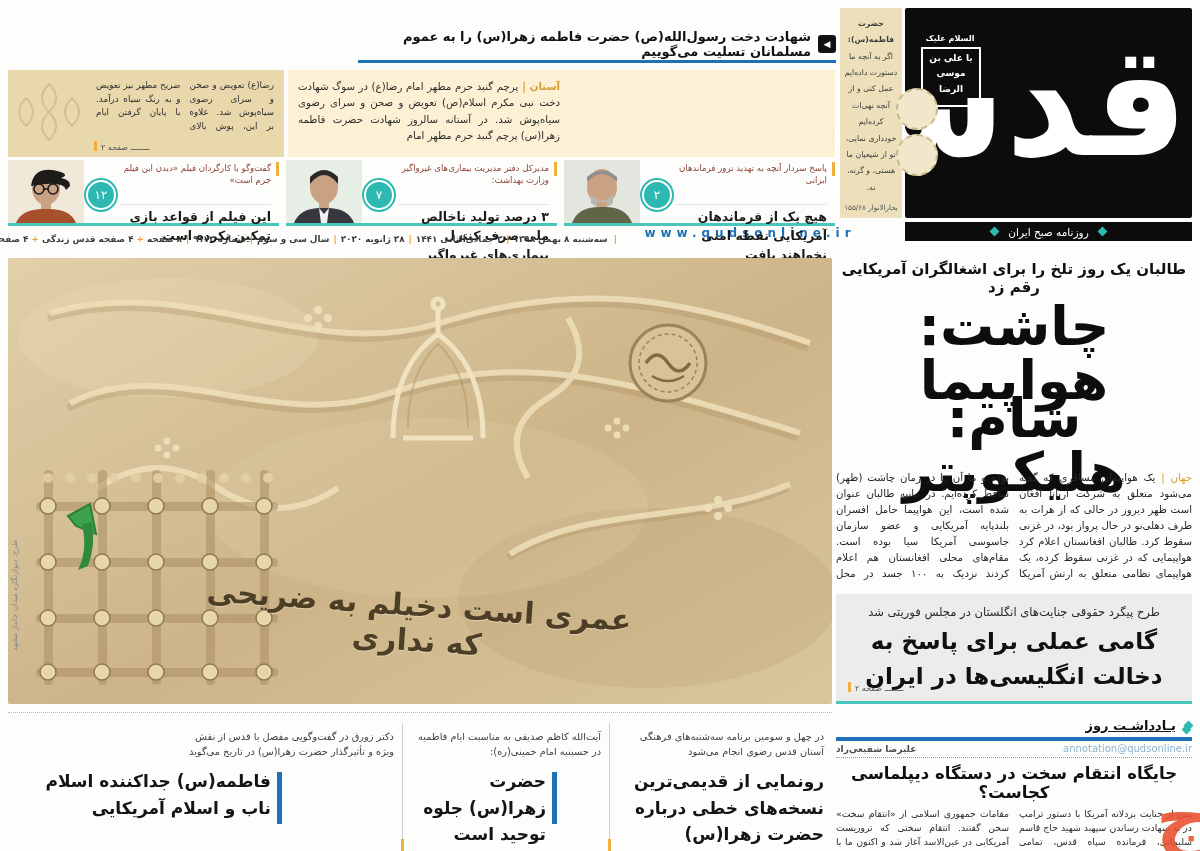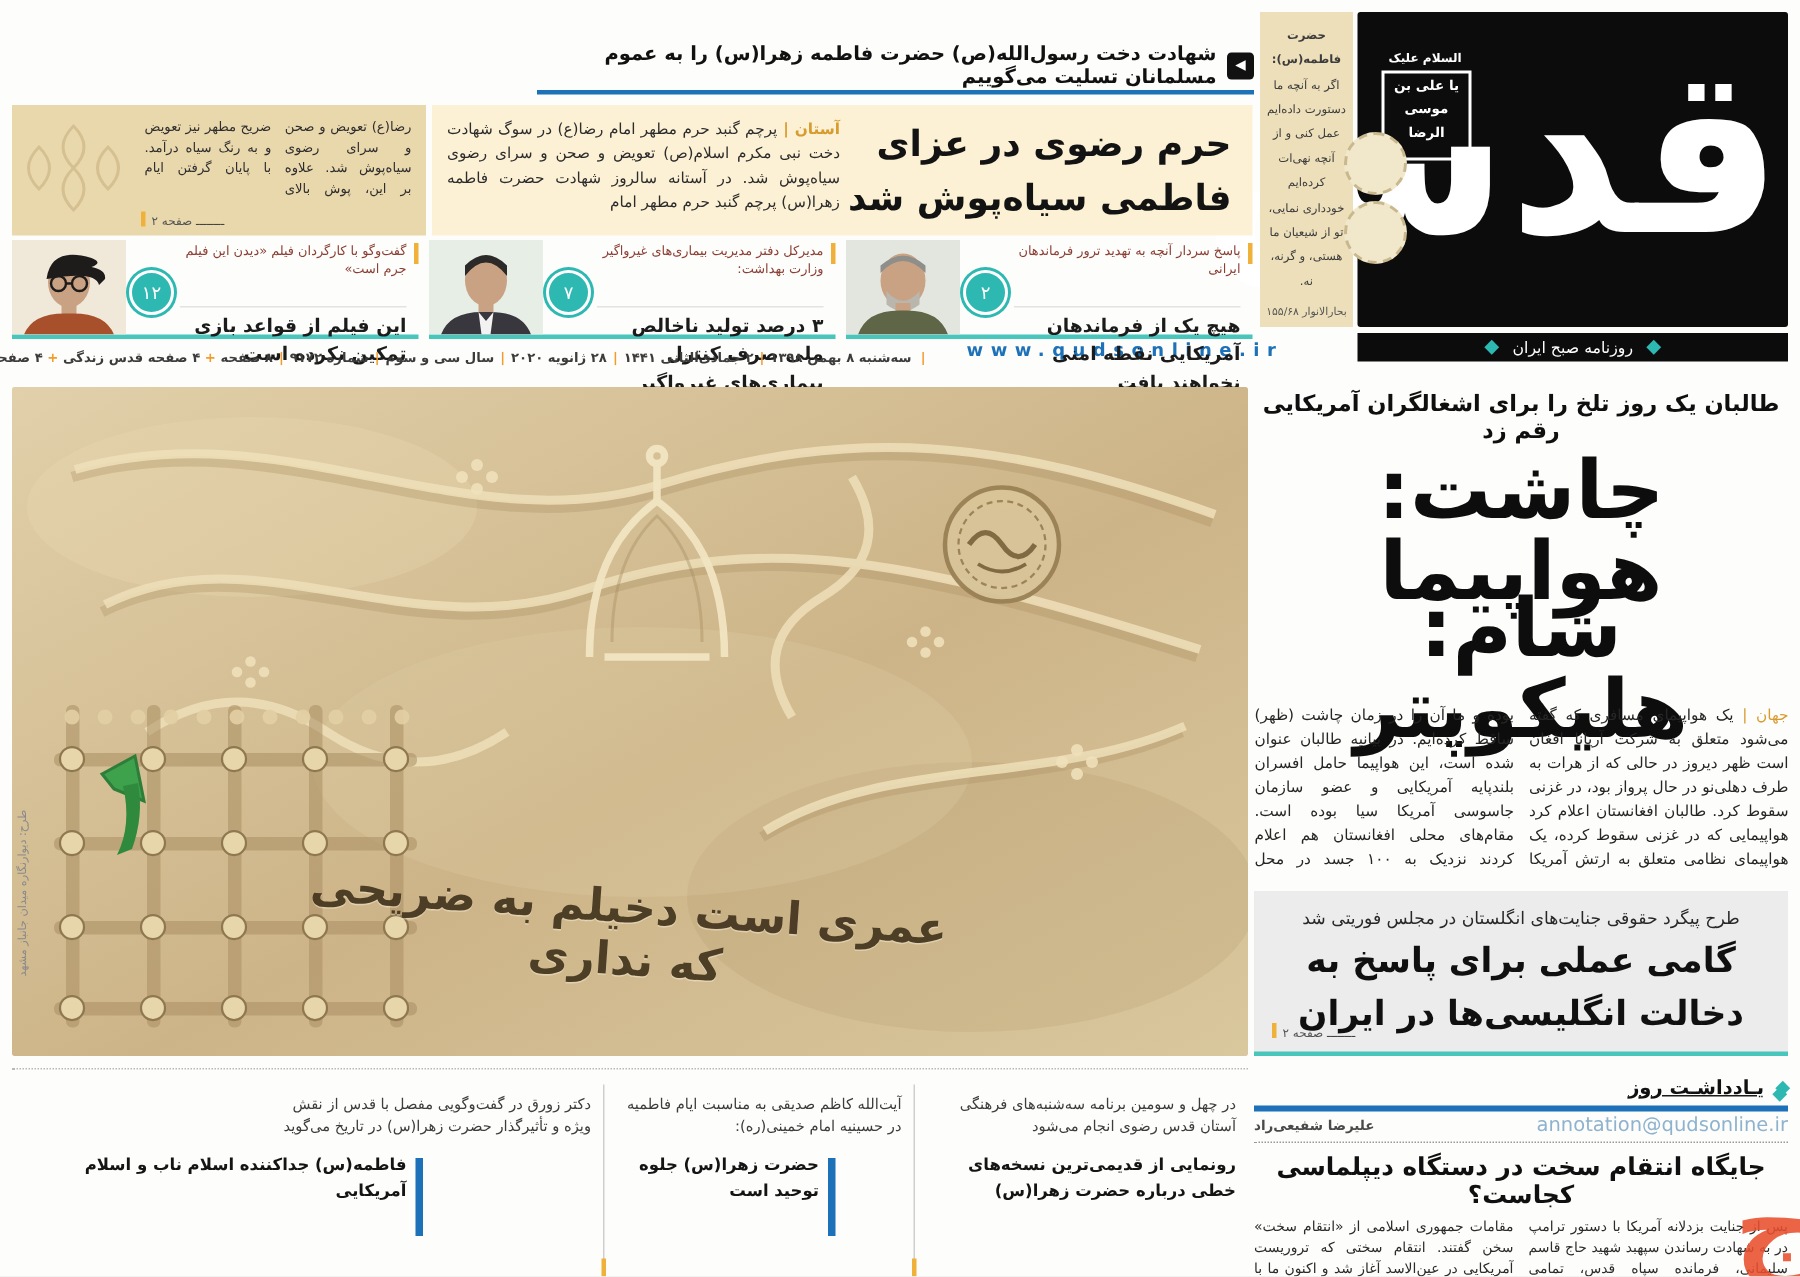--- a/index.html
+++ b/index.html
@@ -94,39 +94,39 @@
   .sec-headline{width:305px;margin:5px auto 0;font-size:23px;font-weight:800;line-height:1.5;color:#101010;}
   .sec-pref{position:absolute;left:12px;bottom:8px;}
 
   
   .note-box{right:8px;top:714px;width:356px;height:131px;}
   .note-head{display:flex;align-items:center;gap:7px;height:22px;text-decoration:underline;}
   .note-title{font-size:13px;font-weight:800;color:#111;letter-spacing:1px;}
   .note-rule{height:4px;background:#1d71b8;margin-top:1px;}
   .note-meta{display:flex;justify-content:space-between;align-items:center;border-bottom:1px dotted #999;
              padding:2px 0 3px;}
-  .note-email{direction:ltr;unicode-bidi:embed;color:#8fb3cf;font-size:13px;}
+  .note-email{direction:ltr;unicode-bidi:embed;color:#8fb3cf;font-size:10px;}
   .note-author{font-size:9px;color:#4a4a4a;font-weight:700;}
   .note-headline{text-align:center;font-size:16.5px;font-weight:800;margin:6px 0 5px;color:#101010;}
   .note-body{column-count:2;column-gap:10px;font-size:9.3px;line-height:1.52;text-align:justify;
              color:#2b2b2b;height:56px;overflow:hidden;}
   .watermark{position:absolute;right:-16px;bottom:-14px;font-size:72px;font-weight:900;color:#e94f2e;
              opacity:.88;z-index:4;}
 
   
   .bottom-row{left:8px;top:712px;width:824px;height:139px;border-top:1px dotted #b9b9b9;
               display:flex;box-sizing:border-box;padding-top:0;}
   .story{box-sizing:border-box;padding:16px 8px 0 6px;}
   .story-a{width:222px;}
   .story-b{width:206px;}
   .story-c{flex:1;}
   .vdiv{width:1px;background:#cfcfcf;margin:10px 0 0 0;position:relative;}
   .vdiv::after{content:"";position:absolute;bottom:0;left:-1px;width:3px;height:12px;background:#f0b13a;}
   .st-kicker{font-size:9.8px;color:#3d3d3d;line-height:1.55;text-align:right;}
-  .st-headline{font-size:11px;font-weight:800;color:#141414;line-height:1.55;text-align:right;margin-top:9px;}
+  .st-headline{font-size:17px;font-weight:800;color:#141414;line-height:1.55;text-align:right;margin-top:9px;}
   .hl-row{display:flex;gap:6px;margin-top:9px;}
   .bluebar{flex:none;width:5px;height:52px;background:#1d71b8;margin-top:4px;}
   .hl-row .st-headline{margin-top:0;flex:1;}
   .story-b .hl-row{margin-right:44px;}
   .story-c .st-kicker{width:212px;}
   .story-c .hl-row{margin-right:112px;}
 </style>
 </head>
 <body>
 
@@ -167,21 +167,20 @@
         <path d="M33 6 q14 14 0 28 q-14 -14 0 -28 z"></path>
         <path d="M33 34 q14 14 0 28 q-14 -14 0 -28 z"></path>
         <path d="M10 20 q14 14 0 28 q-14 -14 0 -28 z"></path>
         <path d="M56 20 q-14 14 0 28 q14 -14 0 -28 z"></path>
       </g>
     </svg>
     <div class="tan-text">رضا(ع) تعویض و صحن و سرای رضوی سیاه‌پوش شد. علاوه بر این، پوش بالای ضریح مطهر نیز تعویض و به رنگ سیاه درآمد. با پایان گرفتن ایام عزای فاطمی، صبح پنجم جمادی‌الثانی.</div>
     <span class="pref tan-pref">صفحه ۲</span>
   </div>
   <div class="abs cream-box">
-    <div class="ts-headline">حرم رضوی در عزای فاطمی سیاه‌پوش شد</div>
     <div class="ts-lead">
       <span class="lead-label">آستان</span><span>پرچم گنبد حرم مطهر امام رضا(ع) در سوگ شهادت دخت نبی مکرم اسلام(ص) تعویض و صحن و سرای رضوی سیاه‌پوش شد. در آستانه سالروز شهادت حضرت فاطمه زهرا(س) پرچم گنبد حرم مطهر امام</span>
     </div>
   </div>
 
   <div class="abs news-strip">
 
     <div class="ns-item">
       <div class="ns-text">
         <div class="ns-kicker">پاسخ سردار آنچه به تهدید ترور فرماندهان ایرانی</div>

